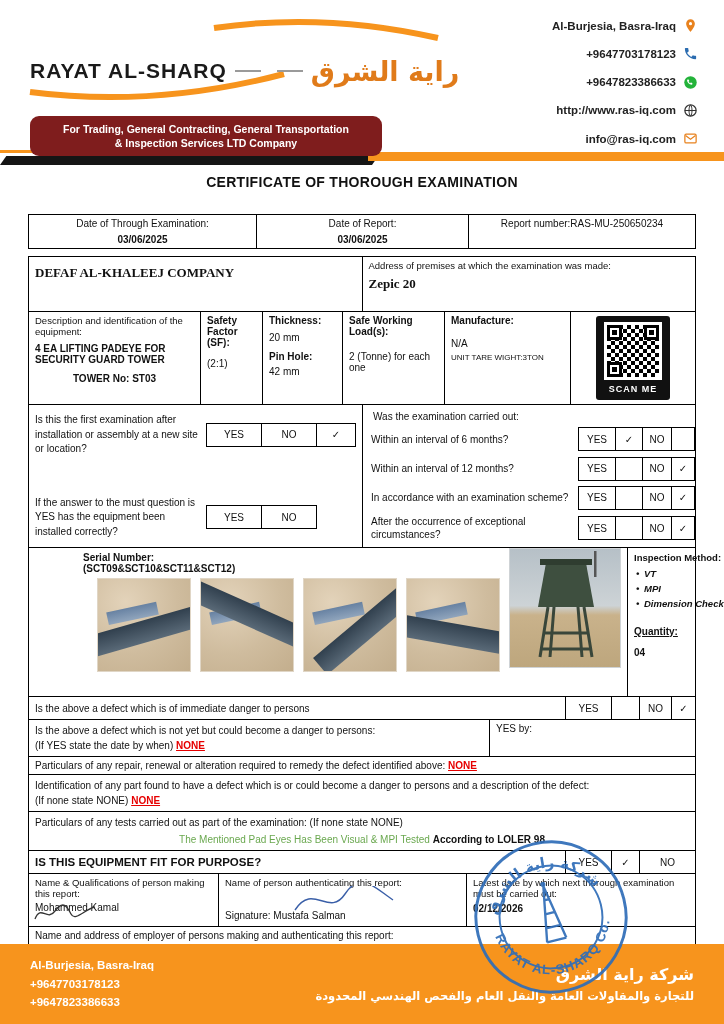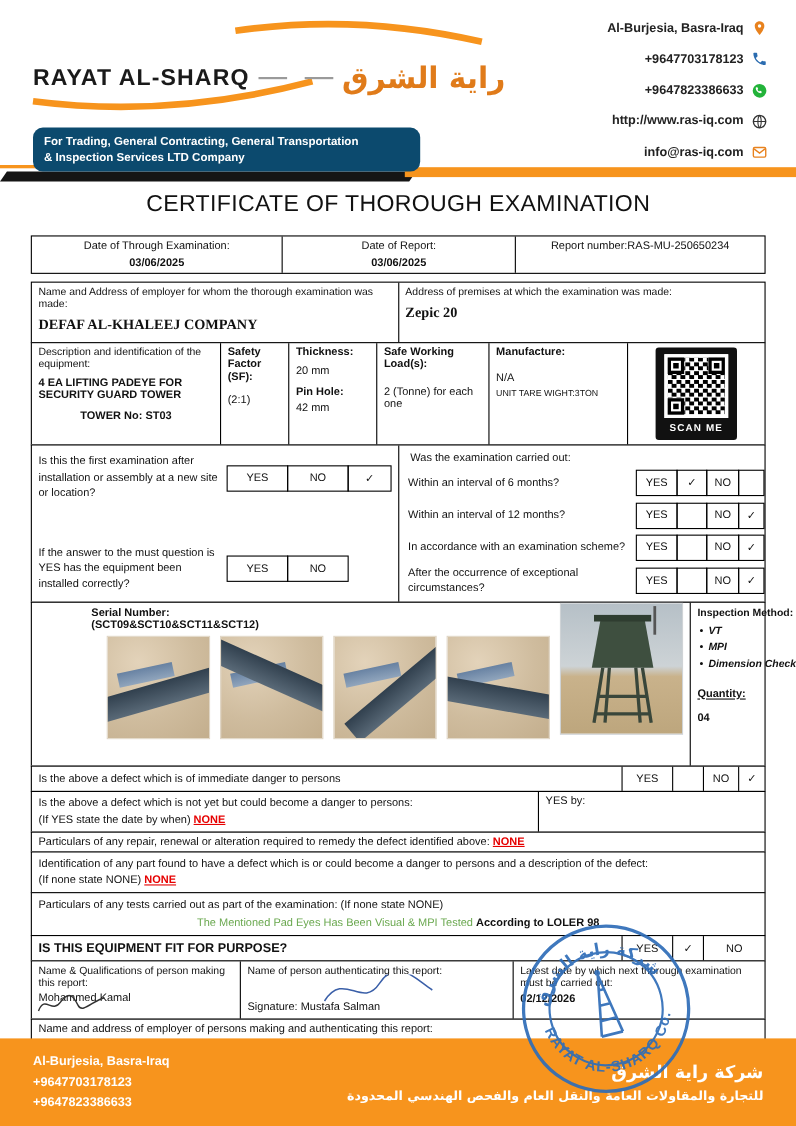--- a/index.html
+++ b/index.html
@@ -18,34 +18,34 @@
   .ar { font-family: "DejaVu Sans", sans-serif; }
 
   
   .header { position:absolute; left:30px; right:26px; top:16px; height:132px; display:flex; justify-content:space-between; }
   .logo-area { position:relative; width:400px; }
   .swoosh-svg { position:absolute; left:-6px; top:-4px; z-index:0; }
   .logo-row { position:relative; z-index:1; display:flex; align-items:center; gap:8px; padding-top:26px; }
   .logo-line { height:2px; background:#9a9a9a; flex:0 0 26px; }
   .co-en { font-size:21px; font-weight:bold; letter-spacing:1px; color:#1a1a1a; white-space:nowrap; }
   .co-ar { font-size:27px; font-weight:bold; color:#e07b1a; white-space:nowrap; }
-  .tagline-box { position:relative; z-index:1; margin-top:16px; background:#0c4a6e; color:#fff; border-radius:9px; padding:6px 10px; width:352px; text-align:left; font-size:10.5px; font-weight:bold; line-height:1.35; }
+  .tagline-box { position:relative; z-index:1; margin-top:16px; background:#7f1d1d; color:#fff; border-radius:9px; padding:6px 10px; width:352px; text-align:center; font-size:10.5px; font-weight:bold; line-height:1.35; }
   .contacts { display:flex; flex-direction:column; justify-content:space-between; padding:2px 0; align-items:flex-end; }
   .contact-row { display:flex; align-items:center; gap:7px; font-size:11.5px; font-weight:bold; color:#222; }
   .contact-row .cico { width:15px; height:15px; display:inline-flex; }
 
   
   .divider { position:absolute; left:0; right:0; top:150px; height:18px; }
   .bar-thin { position:absolute; left:0; top:0; width:300px; height:3px; background:#f7941d; }
   .bar-black { position:absolute; left:0; top:6px; width:372px; height:9px; background:#151515; transform: skewX(-35deg); transform-origin: bottom left; }
   .bar-orange { position:absolute; left:368px; right:0; top:2px; height:9px; background:#f7941d; }
 
   
   .title-block { position:absolute; left:28px; right:28px; top:174px; text-align:center; }
-  .cert-title { font-size:21px; font-weight:normal; letter-spacing:.3px; }
+  .cert-title { font-size:14px; font-weight:bold; letter-spacing:.3px; }
   .cert-sub { font-size:11.5px; margin-top:4px; }
 
   
   .doc { position:absolute; left:28px; right:28px; top:214px; font-size:10px; }
   .trow { display:flex; border:1px solid #000; margin-top:-1px; background:#fff; }
   .trow.first { margin-top:0; }
   .cell { border-right:1px solid #000; padding:3px 6px;flex-direction:column; }
   .cell:last-child { border-right:none; }
   .lbl { font-size:9.5px; }
   .dates-row { margin-bottom:8px; }
@@ -244,21 +244,20 @@
         <span>Date of Report:</span>
         <span class="b">03/06/2025</span>
       </div>
       <div class="cell" style="flex:1">
         <span>Report number:RAS-MU-250650234</span>
       </div>
     </div>
 
     <div class="trow emp-row">
       <div class="cell">
-        <div class="lbl">Name and Address of employer for whom the thorough examination was made:</div>
         <div class="emp-value">DEFAF AL-KHALEEJ COMPANY</div>
       </div>
       <div class="cell">
         <div class="lbl">Address of premises at which the examination was made:</div>
         <div class="emp-value">Zepic 20</div>
       </div>
     </div>
 
     <div class="trow eq-row">
       <div class="cell eq-desc">

